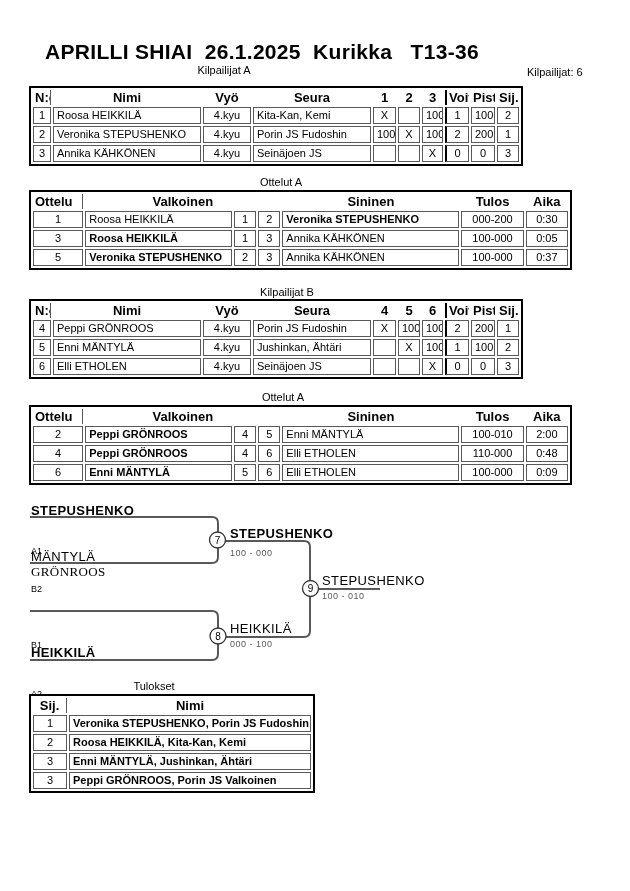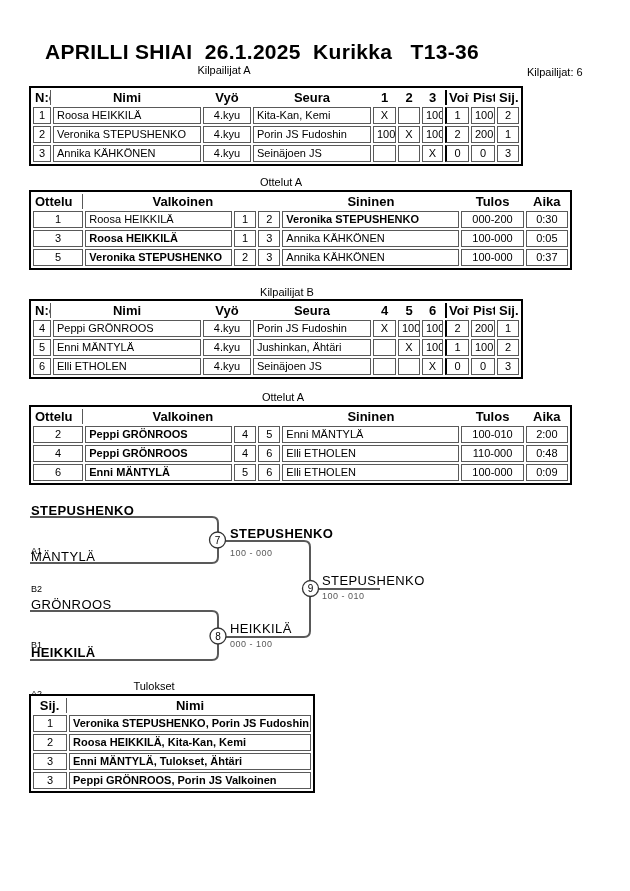--- a/index.html
+++ b/index.html
@@ -318,21 +318,21 @@
     <g fill="#000000" text-anchor="middle" class="match-num">
       <text x="217.5" y="543.5">7</text>
       <text x="218" y="639.5">8</text>
       <text x="310.5" y="592">9</text>
     </g>
   </svg>
 <div class="br-name bold" style="left: 31px; top: 503px;">STEPUSHENKO</div>
     <div class="br-seed" style="left: 31px; top: 518px;">A1</div>
     <div class="br-name" style="left: 31px; top: 549px;">MÄNTYLÄ</div>
     <div class="br-seed" style="left: 31px; top: 556px;">B2</div>
-    <div class="br-name" style="left: 31px; top: 597px;">GRÖNROOS</div>
+    <div class="br-name" style="left: 31px; top: 564px; font-family: Liberation Serif, serif;">GRÖNROOS</div>
     <div class="br-seed" style="left: 31px; top: 612px;">B1</div>
     <div class="br-name bold" style="left: 31px; top: 645px;">HEIKKILÄ</div>
     <div class="br-seed" style="left: 31px; top: 661px;">A2</div>
     <div class="br-name bold" style="left: 230px; top: 526px;">STEPUSHENKO</div>
     <div class="br-score" style="left: 230px; top: 548px;">100 - 000</div>
     <div class="br-name" style="left: 230px; top: 621px;">HEIKKILÄ</div>
     <div class="br-score" style="left: 230px; top: 639px;">000 - 100</div>
     <div class="br-name" style="left: 322px; top: 573px;">STEPUSHENKO</div>
     <div class="br-score" style="left: 322px; top: 591px;">100 - 010</div>
   </div>
@@ -353,20 +353,20 @@
       <tr>
         <td>1</td>
         <td>Veronika STEPUSHENKO, Porin JS Fudoshin</td>
       </tr>
       <tr>
         <td>2</td>
         <td>Roosa HEIKKILÄ, Kita-Kan, Kemi</td>
       </tr>
       <tr>
         <td>3</td>
-        <td>Enni MÄNTYLÄ, Tulokset, Ähtäri</td>
+        <td>Enni MÄNTYLÄ, Jushinkan, Ähtäri</td>
       </tr>
       <tr>
         <td>3</td>
         <td>Peppi GRÖNROOS, Porin JS Valkoinen</td>
       </tr>
     </tbody>
 </table>
 
 </body></html>

